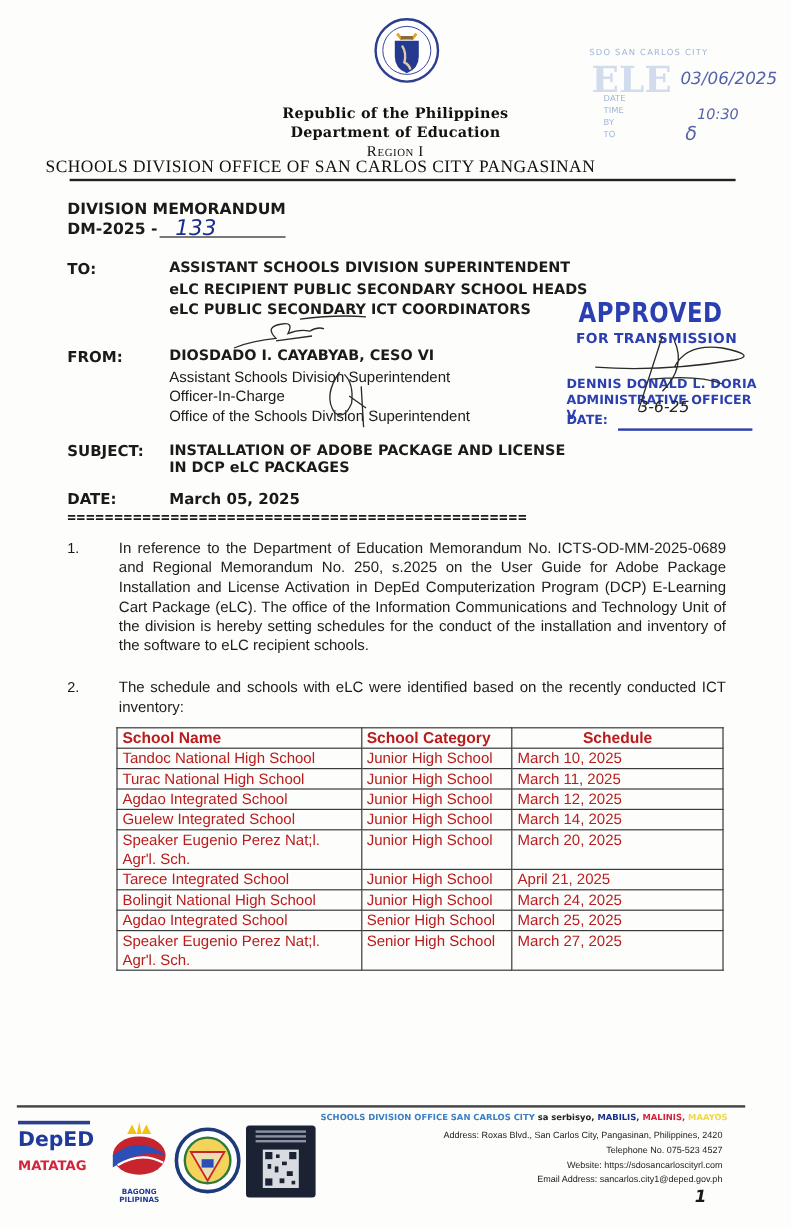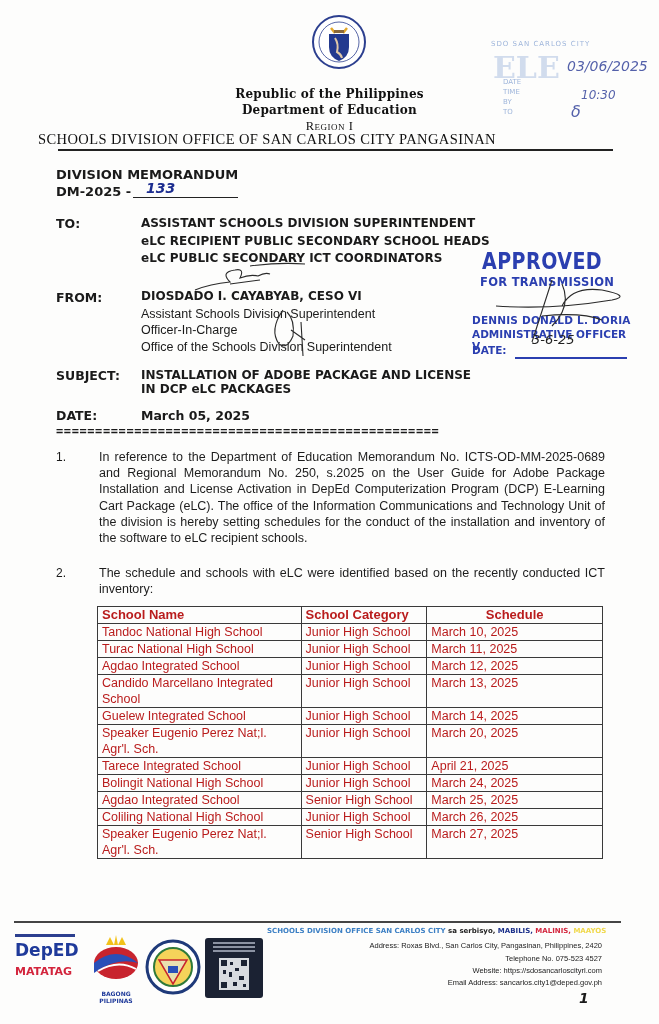--- a/index.html
+++ b/index.html
@@ -31,21 +31,21 @@
   .hand { font-family: "DejaVu Sans", sans-serif; color: #1c2d8f; font-style: italic; }
   #stamp-date { position: absolute; left: 82px; top: 20px; font-size: 14px; }
   #stamp-time { position: absolute; left: 96px; top: 50px; font-size: 12px; }
   #stamp-by { position: absolute; left: 86px; top: 64px; font-size: 16px; }
 
   
   .bold { font-weight: bold; }
   #memo-title { left: 56px; top: 167px; font-size: 13px; }
   #memo-no-label { left: 56px; top: 184px; font-size: 13px; }
   #memo-no-line { left: 133px; top: 197px; width: 105px; height: 1px; background: #222; }
-  #memo-no-val { left: 146px; top: 180px; font-size: 14px; font-weight: bold; }
+  #memo-no-val { left: 146px; top: 180px; font-size: 18px; }
 
   .lbl { left: 56px; font-size: 12.5px; font-weight: bold; }
   #to-label { top: 216px; }
   .to-line { left: 141px; font-size: 12px; font-weight: bold; }
   #from-label { top: 290px; }
   #from-name { left: 141px; top: 289px; font-size: 12px; font-weight: bold; }
   .from-sub { left: 141px; font-size: 12px; font-family: "Liberation Sans", sans-serif; font-size: 12.5px; }
   #subject-label { top: 368px; }
   #subject-val { left: 141px; top: 368px; width: 340px; font-size: 12px; font-weight: bold; line-height: 14px; }
   #date-label { top: 408px; }
@@ -210,25 +210,20 @@
         <td>Turac National High School</td>
         <td>Junior High School</td>
         <td>March 11, 2025</td>
       </tr>
       <tr>
         <td>Agdao Integrated School</td>
         <td>Junior High School</td>
         <td>March 12, 2025</td>
       </tr>
       <tr>
-        <td>Candido Marcellano Integrated School</td>
-        <td>Junior High School</td>
-        <td>March 13, 2025</td>
-      </tr>
-      <tr>
         <td>Guelew Integrated School</td>
         <td>Junior High School</td>
         <td>March 14, 2025</td>
       </tr>
       <tr>
         <td>Speaker Eugenio Perez Nat;l. Agr'l. Sch.</td>
         <td>Junior High School</td>
         <td>March 20, 2025</td>
       </tr>
       <tr>
@@ -238,25 +233,20 @@
       </tr>
       <tr>
         <td>Bolingit National High School</td>
         <td>Junior High School</td>
         <td>March 24, 2025</td>
       </tr>
       <tr>
         <td>Agdao Integrated School</td>
         <td>Senior High School</td>
         <td>March 25, 2025</td>
-      </tr>
-      <tr>
-        <td>Coliling National High School</td>
-        <td>Junior High School</td>
-        <td>March 26, 2025</td>
       </tr>
       <tr>
         <td>Speaker Eugenio Perez Nat;l. Agr'l. Sch.</td>
         <td>Senior High School</td>
         <td>March 27, 2025</td>
       </tr>
     </tbody>
 </table>
 
 <div id="ftr-rule" class="abs"></div>

